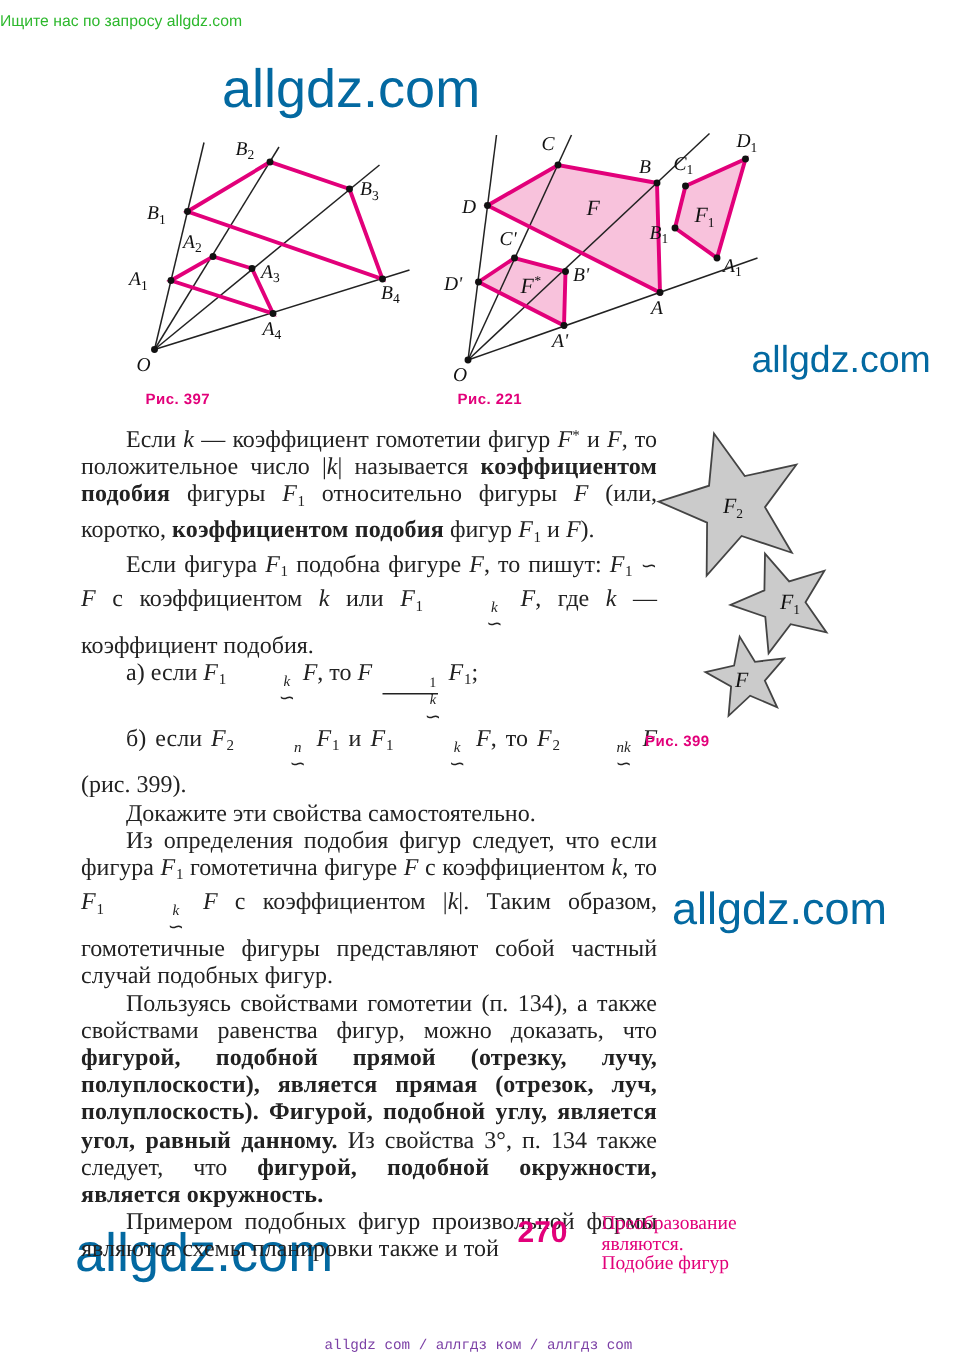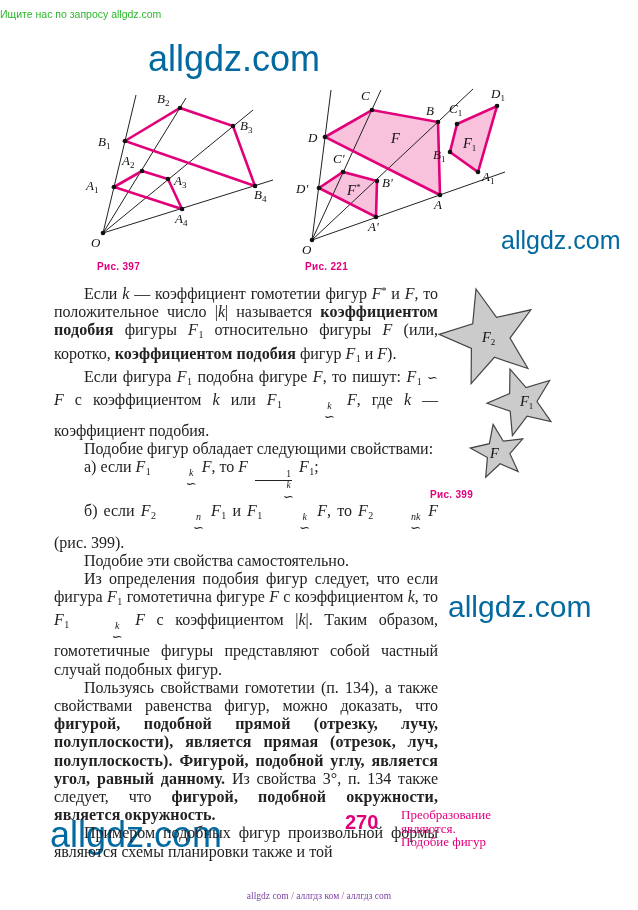--- a/index.html
+++ b/index.html
@@ -9,21 +9,21 @@
   }
   .abs{position:absolute;}
   
   .green-note{left:0;right:0;top:8px;font-family:"Liberation Sans",sans-serif;
     font-size:10.5px;color:var(--green);}
   .wm{font-family:"Liberation Sans",sans-serif;color:#0369a1;white-space:nowrap;}
   .wm-top{left:148px;top:38px;font-size:36px;}
   .wm-right1{left:501px;top:226px;font-size:25px;}
   .wm-right2{left:448px;top:590px;font-size:30px;}
   .wm-bottom{left:50px;top:814px;font-size:36px;}
-  .purple-footer{left:0;right:0;top:891px;text-align:center;font-family:Liberation Serif, serif;
+  .purple-footer{left:0;right:0;top:891px;text-align:center;font-family:Liberation Mono, monospace;
     font-size:9.5px;color:var(--purple);}
   
   .figcap{font-family:"Liberation Sans",sans-serif;font-weight:bold;font-size:10px;
     color:var(--accent);letter-spacing:.3px;}
   .cap397{left:97px;top:261px;}
   .cap398{left:305px;top:261px;}
   .cap399{left:430px;top:489px;}
   
   .pagenum{left:345px;top:811px;font-family:"Liberation Sans",sans-serif;font-weight:bold;
     font-size:20px;color:var(--accent);}
@@ -157,42 +157,41 @@
     </g>
 </svg>
 <div class="abs figcap cap398">Рис. 221</div>
 
 <div class="abs text-block">
     <p class="para">Если <span class="mv"><i class="mvar">k</i></span> — коэффициент гомотетии фигур <span class="mv"><i class="mvar">F</i><sup>*</sup></span> и <span class="mv"><i class="mvar">F</i></span>, то положительное число |<span class="mv"><i class="mvar">k</i></span>| называется <b>коэффициентом подобия</b> фигуры <span class="mv"><i class="mvar">F</i><sub>1</sub></span> относительно фигуры <span class="mv"><i class="mvar">F</i></span> (или, коротко, <b>коэффициентом подобия</b> фигур <span class="mv"><i class="mvar">F</i><sub>1</sub></span> и <span class="mv"><i class="mvar">F</i></span>).</p>
     <p class="para">Если фигура <span class="mv"><i class="mvar">F</i><sub>1</sub></span> подобна фигуре <span class="mv"><i class="mvar">F</i></span>, то пишут: <span class="mv"><i class="mvar">F</i><sub>1</sub></span> <span class="msym">∽</span> <span class="mv"><i class="mvar">F</i></span> с коэффициентом <span class="mv"><i class="mvar">k</i></span> или <span class="mv"><i class="mvar">F</i><sub>1</sub></span> <span class="sim">
         <span class="simtop">k</span>
         <span class="simsym">∽</span>
       </span> <span class="mv"><i class="mvar">F</i></span>, где <span class="mv"><i class="mvar">k</i></span> — коэффициент подобия.</p>
-    <p class="para">Подобие фигур обладает следующими свойствами:</p>
     <p class="para">а) если <span class="mv"><i class="mvar">F</i><sub>1</sub></span> <span class="sim">
         <span class="simtop">k</span>
         <span class="simsym">∽</span>
       </span> <span class="mv"><i class="mvar">F</i></span>, то <span class="mv"><i class="mvar">F</i></span> <span class="sim tall">
         <span class="fr">
           <span class="fn">1</span>
           <span class="fd">k</span>
         </span>
         <span class="simsym">∽</span>
       </span> <span class="mv"><i class="mvar">F</i><sub>1</sub></span>;</p>
     <p class="para">б) если <span class="mv"><i class="mvar">F</i><sub>2</sub></span> <span class="sim">
         <span class="simtop">n</span>
         <span class="simsym">∽</span>
       </span> <span class="mv"><i class="mvar">F</i><sub>1</sub></span> и <span class="mv"><i class="mvar">F</i><sub>1</sub></span> <span class="sim">
         <span class="simtop">k</span>
         <span class="simsym">∽</span>
       </span> <span class="mv"><i class="mvar">F</i></span>, то <span class="mv"><i class="mvar">F</i><sub>2</sub></span> <span class="sim">
         <span class="simtop">nk</span>
         <span class="simsym">∽</span>
       </span> <span class="mv"><i class="mvar">F</i></span> (рис. 399).</p>
-    <p class="para">Подобие эти свойства самостоятельно.</p>
+    <p class="para">Докажите эти свойства самостоятельно.</p>
     <p class="para">Из определения подобия фигур следует, что если фигура <span class="mv"><i class="mvar">F</i><sub>1</sub></span> гомотетична фигуре <span class="mv"><i class="mvar">F</i></span> с коэффициентом <span class="mv"><i class="mvar">k</i></span>, то <span class="mv"><i class="mvar">F</i><sub>1</sub></span> <span class="sim">
         <span class="simtop">k</span>
         <span class="simsym">∽</span>
       </span> <span class="mv"><i class="mvar">F</i></span> с коэффициентом |<span class="mv"><i class="mvar">k</i></span>|. Таким образом, гомотетичные фигуры представляют собой частный случай подобных фигур.</p>
     <p class="para">Пользуясь свойствами гомотетии (п. 134), а также свойствами равенства фигур, можно доказать, что <b>фигурой, подобной прямой (отрезку, лучу, полуплоскости), является прямая (отрезок, луч, полуплоскость). Фигурой, подобной углу, является угол, равный данному.</b> Из свойства 3°, п. 134 также следует, что <b>фигурой, подобной окружности, является окружность.</b></p>
     <p class="para">Примером подобных фигур произвольной формы являются схемы планировки также и той</p>
   </div>
 
 <svg class="abs" style="left:432px;top:272px;" width="210" height="215" viewBox="0 0 210 215">
   <g>

